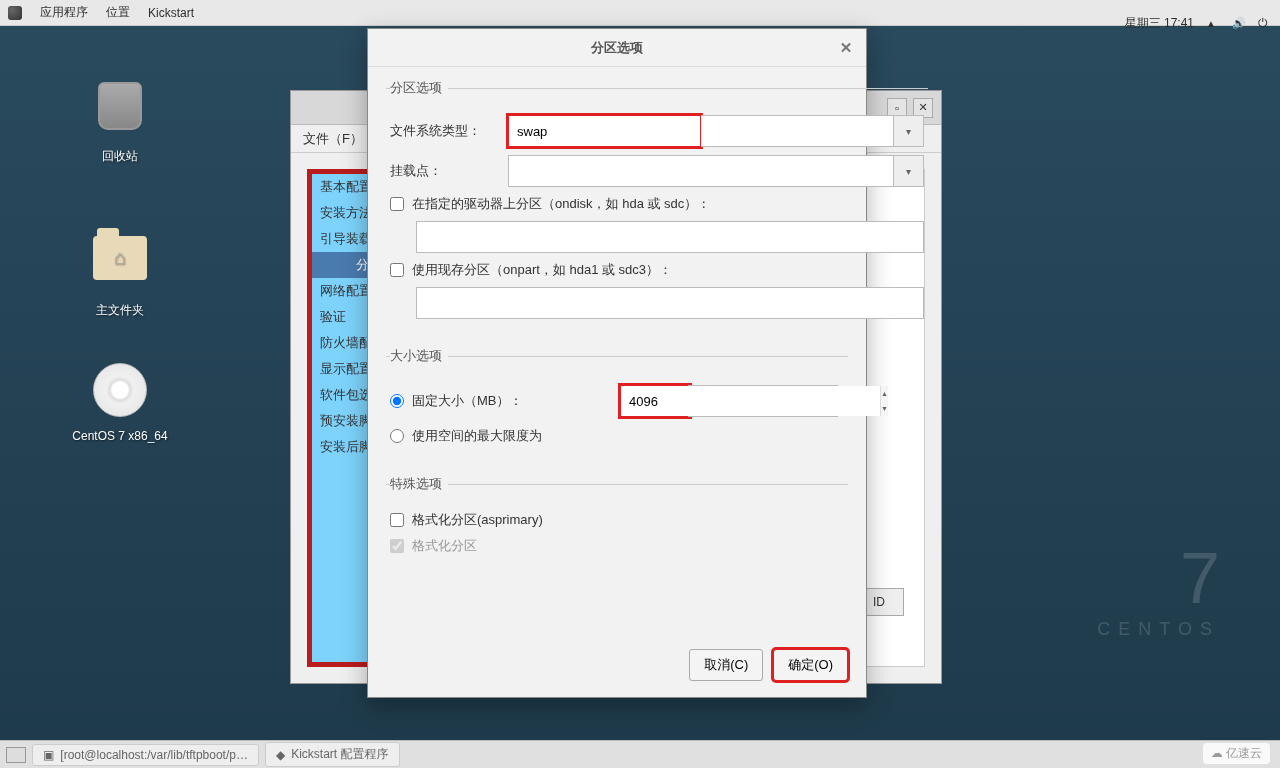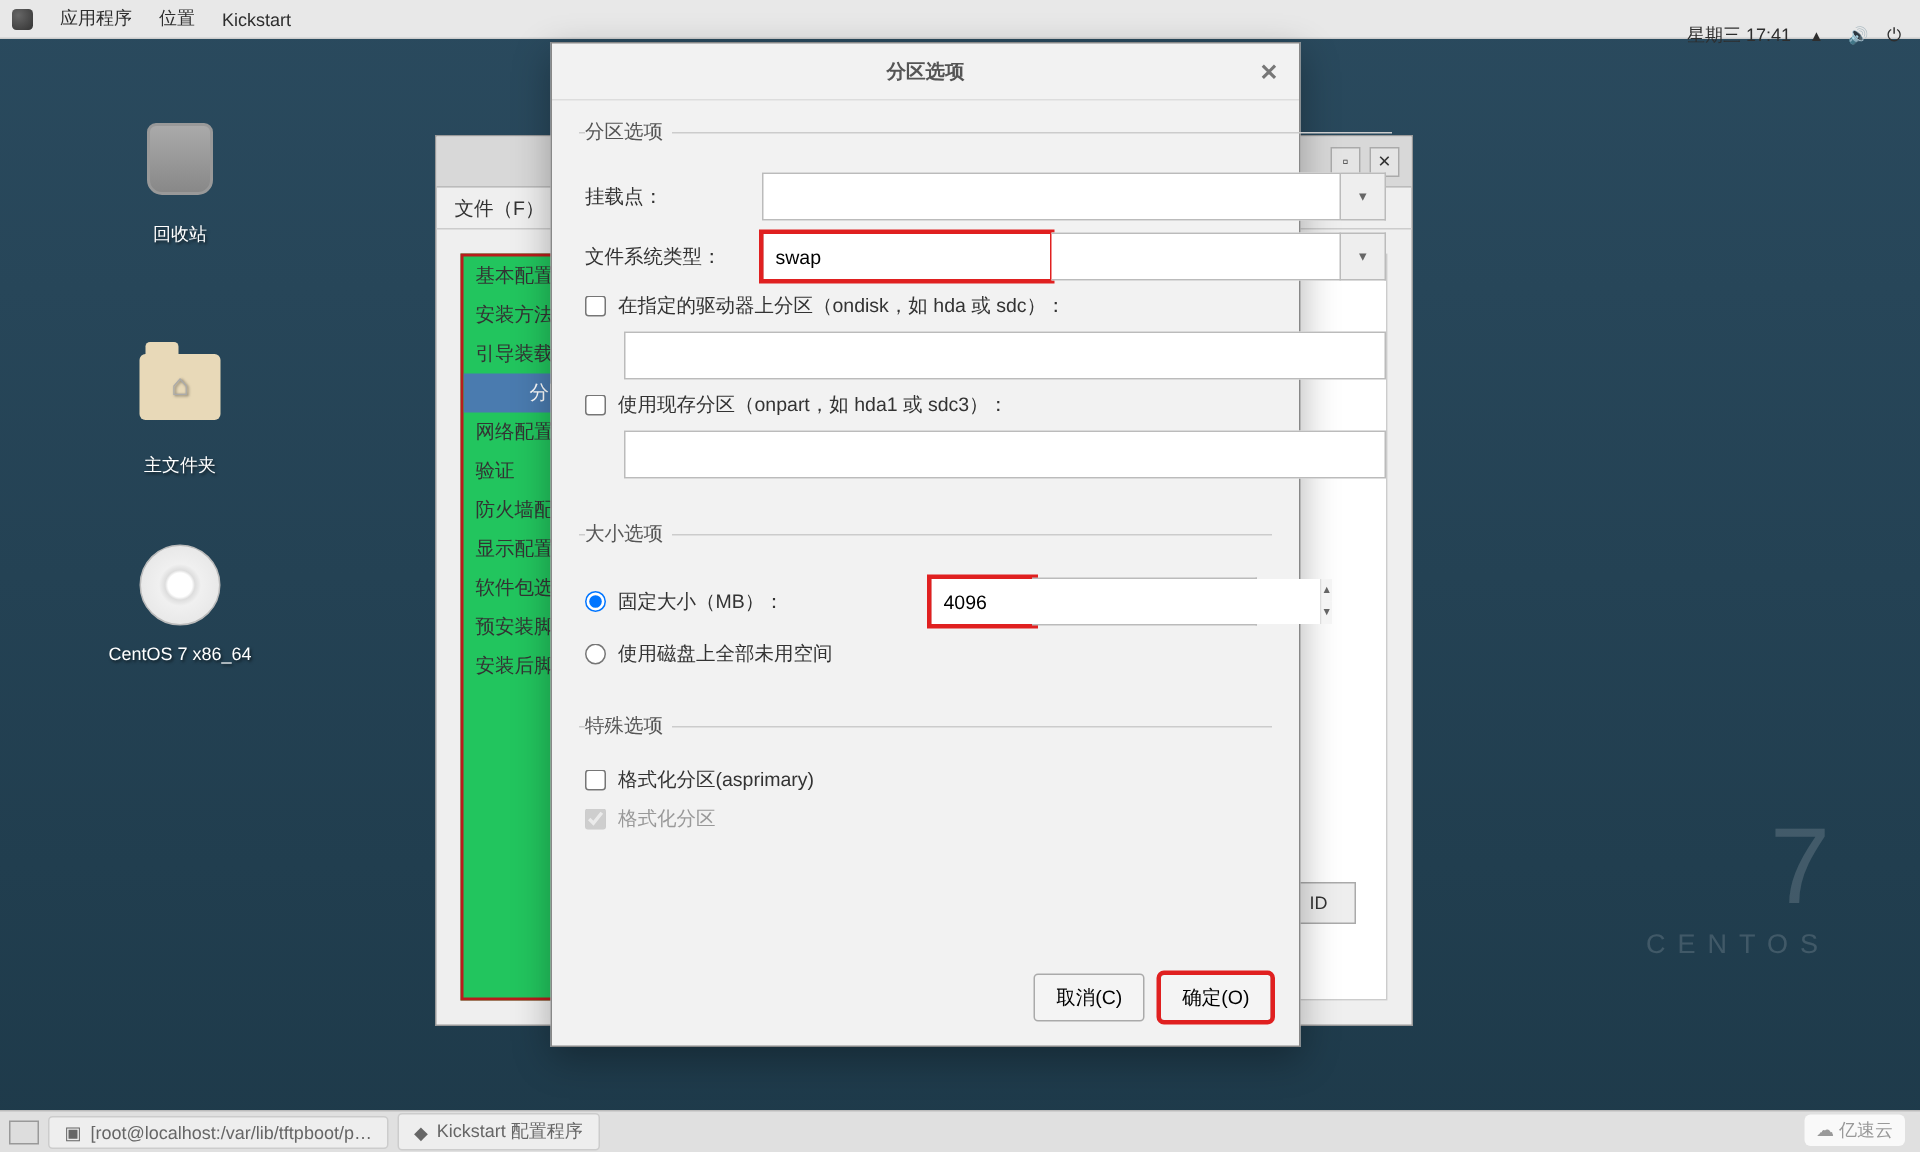--- a/index.html
+++ b/index.html
@@ -29,21 +29,21 @@
 .centos-mark { position: absolute; right: 60px; bottom: 100px; color: rgba(255,255,255,.15); text-align: right; }
 .centos-mark .seven { font-size: 72px; font-weight: 300; }
 .centos-mark .name { font-size: 18px; letter-spacing: 8px; }
 
 
 .window { position: absolute; top: 64px; left: 290px; width: 652px; height: 594px; background: #efefef; border: 1px solid #999; }
 .window .titlebar { height: 34px; background: #d8d8d8; border-bottom: 1px solid #bbb; display: flex; justify-content: flex-end; align-items: center; padding: 0 8px; gap: 6px; }
 .titlebar .winbtn { width: 20px; height: 20px; background: #e4e4e4; border: 1px solid #aaa; font-size: 11px; display: flex; align-items: center; justify-content: center; cursor: pointer; }
 .window .menubar { height: 28px; border-bottom: 1px solid #ccc; padding: 0 12px; display: flex; align-items: center; font-size: 13px; }
 .window .body { display: flex; height: calc(100% - 62px); }
-.window .sidebar { width: 80px; background: #22c55e; border: 2px solid #b91c1c; margin: 16px 0 16px 16px; overflow: hidden; }
+.window .sidebar { width: 80px; background: #7dd3fc; border: 5px solid #b91c1c; margin: 16px 0 16px 16px; overflow: hidden; }
 .sidebar .item { padding: 4px 8px; font-size: 13px; white-space: nowrap; cursor: pointer; }
 .sidebar .item.selected { background: #4a7baf; color: #fff; padding-left: 44px; }
 .window .content { flex: 1; margin: 16px; border: 1px solid #ccc; background: #fff; padding: 12px; position: relative; }
 .raid-btn { position: absolute; bottom: 50px; right: 20px; width: 50px; height: 28px; background: #eee; border: 1px solid #aaa; display: flex; align-items: center; justify-content: center; font-size: 12px; }
 
 
 .dialog { position: absolute; top: 28px; left: 367px; width: 500px; height: 670px; background: #f2f2f2; border: 1px solid #888; box-shadow: 0 8px 24px rgba(0,0,0,.3); }
 .dialog .dtitlebar { height: 38px; display: flex; align-items: center; justify-content: center; border-bottom: 1px solid #ddd; position: relative; color: #555; font-weight: 600; }
 .dialog .dclose { position: absolute; right: 10px; top: 9px; width: 20px; height: 20px; cursor: pointer; font-size: 15px; color: #777; display: flex; align-items: center; justify-content: center; }
 .dialog .dbody { padding: 12px 18px; }
@@ -158,34 +158,34 @@
   <div class="dtitlebar">
     <span>分区选项</span>
     <span class="dclose">✕</span>
   </div>
   <div class="dbody">
 
     <fieldset>
       <legend>分区选项</legend>
 
       <div class="form-row">
+        <label>文件系统类型：</label>
+        <div class="combo hl-red" style="flex:0 0 60px;">
+          <input style="border-right: none;" value="swap">
+        </div>
+        <div class="combo" style="margin-left:-10px;">
+          <input style="border-left: none;">
+          <div class="dropbtn"></div>
+        </div>
+      </div>
+
+      <div class="form-row">
         <label>挂载点：</label>
         <div class="combo">
           <input value="" style="">
-          <div class="dropbtn"></div>
-        </div>
-      </div>
-
-      <div class="form-row">
-        <label>文件系统类型：</label>
-        <div class="combo hl-red" style="flex:0 0 60px;">
-          <input style="border-right: none;" value="swap">
-        </div>
-        <div class="combo" style="margin-left:-10px;">
-          <input style="border-left: none;">
           <div class="dropbtn"></div>
         </div>
       </div>
 
       <div class="check-row">
         <input type="checkbox" style="">
         <span>在指定的驱动器上分区（ondisk，如 hda 或 sdc）：</span>
       </div>
       <div class="form-row indent">
         <input class="text-input" value="" style="">
@@ -214,21 +214,21 @@
           <div class="spinbtns">
               <span>▲</span>
               <span>▼</span>
             </div>
         </div>
       </div>
 
 
       <div class="radio-row">
         <input type="radio" name="sz" style="">
-        <span>使用磁盘上全部未用空间</span>
+        <span>使用空间的最大限度为</span>
       </div>
 
     </fieldset>
 
     <fieldset>
       <legend>特殊选项</legend>
       <div class="check-row">
         <input type="checkbox" style="">
         <span>格式化分区(asprimary)</span>
       </div>

